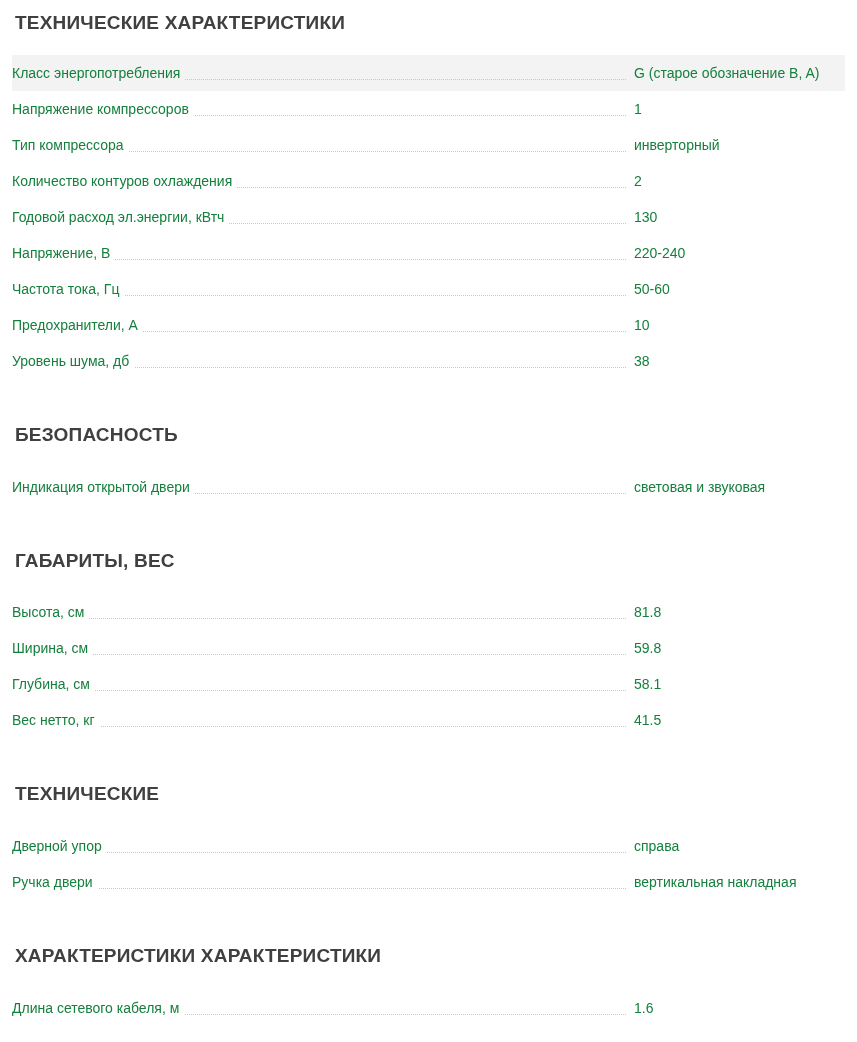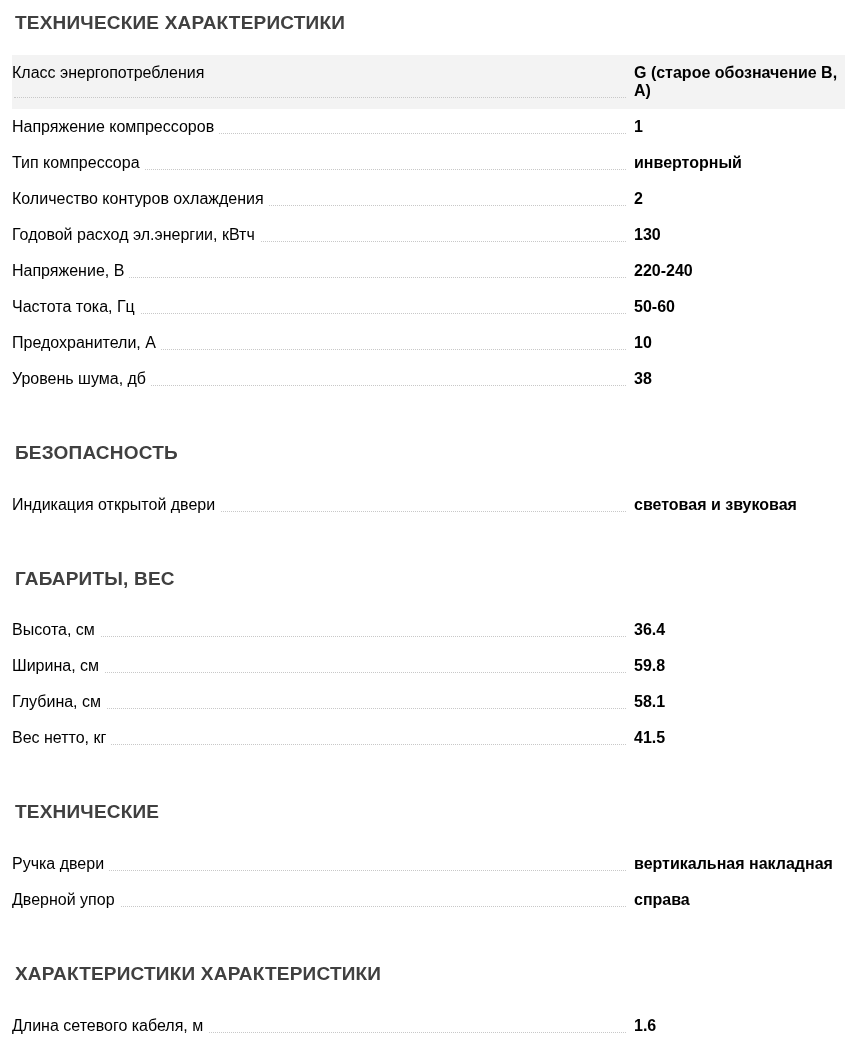--- a/index.html
+++ b/index.html
@@ -42,24 +42,24 @@
   table.specs {
     width: 100%;
     border-collapse: collapse;
     table-layout: fixed;
   }
   table.specs tr.row-shaded td {
     background: #f3f3f3;
   }
   table.specs td {
     vertical-align: top;
-    font-size: 16px;
+    font-size: 14px;
     line-height: 18px;
     padding: 9px 0 9px 0;
-    color: #000000;
+    color: #15803d;
   }
   td.spec-name {
     width: 622px;
     position: relative;
     padding-left: 2px;
     white-space: nowrap;
     overflow: hidden;
   }
   td.spec-name .nm {
     background: transparent;
@@ -77,21 +77,20 @@
     position: absolute;
     left: 2px;
     right: 8px;
     bottom: 11px;
     border-bottom: 1px dotted #c8c8c8;
     z-index: 1;
   }
   td.spec-value {
     padding-left: 2px;
     color: #333333;
-    font-weight: bold;
   }
 </style>
 </head>
 <body>
 
 <div class="page">
 
   <div class="section">
     <h2 class="section-title section-title-spacing-first">ТЕХНИЧЕСКИЕ ХАРАКТЕРИСТИКИ</h2>
     <table class="specs">
@@ -147,21 +146,21 @@
       </tbody>
     </table>
   </div>
 
   <div class="section">
     <h2 class="section-title section-title-spacing">ГАБАРИТЫ, ВЕС</h2>
     <table class="specs">
       <tbody>
         <tr>
           <td class="spec-name"><span class="nm">Высота, см</span><span class="dots"></span></td>
-          <td class="spec-value">36.4</td>
+          <td class="spec-value">81.8</td>
         </tr>
         <tr>
           <td class="spec-name"><span class="nm">Ширина, см</span><span class="dots"></span></td>
           <td class="spec-value">59.8</td>
         </tr>
         <tr>
           <td class="spec-name"><span class="nm">Глубина, см</span><span class="dots"></span></td>
           <td class="spec-value">58.1</td>
         </tr>
         <tr>
@@ -170,27 +169,27 @@
         </tr>
       </tbody>
     </table>
   </div>
 
   <div class="section">
     <h2 class="section-title section-title-spacing">ТЕХНИЧЕСКИЕ</h2>
     <table class="specs">
       <tbody>
         <tr>
+          <td class="spec-name"><span class="nm">Дверной упор</span><span class="dots"></span></td>
+          <td class="spec-value">справа</td>
+        </tr>
+        <tr>
           <td class="spec-name"><span class="nm">Ручка двери</span><span class="dots"></span></td>
           <td class="spec-value">вертикальная накладная</td>
         </tr>
-        <tr>
-          <td class="spec-name"><span class="nm">Дверной упор</span><span class="dots"></span></td>
-          <td class="spec-value">справа</td>
-        </tr>
       </tbody>
     </table>
   </div>
 
   <div class="section">
     <h2 class="section-title section-title-spacing">ХАРАКТЕРИСТИКИ ХАРАКТЕРИСТИКИ</h2>
     <table class="specs">
       <tbody>
         <tr>
           <td class="spec-name"><span class="nm">Длина сетевого кабеля, м</span><span class="dots"></span></td>

